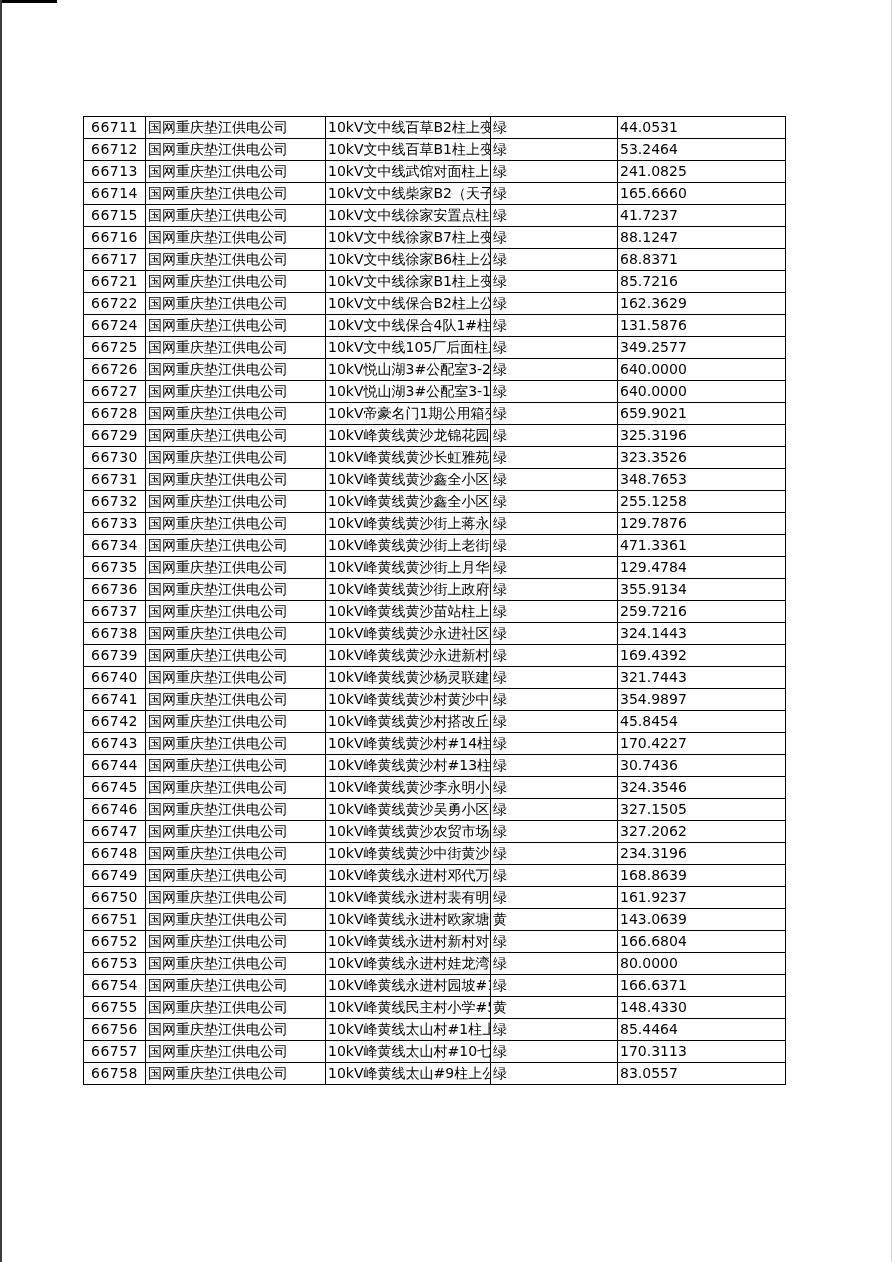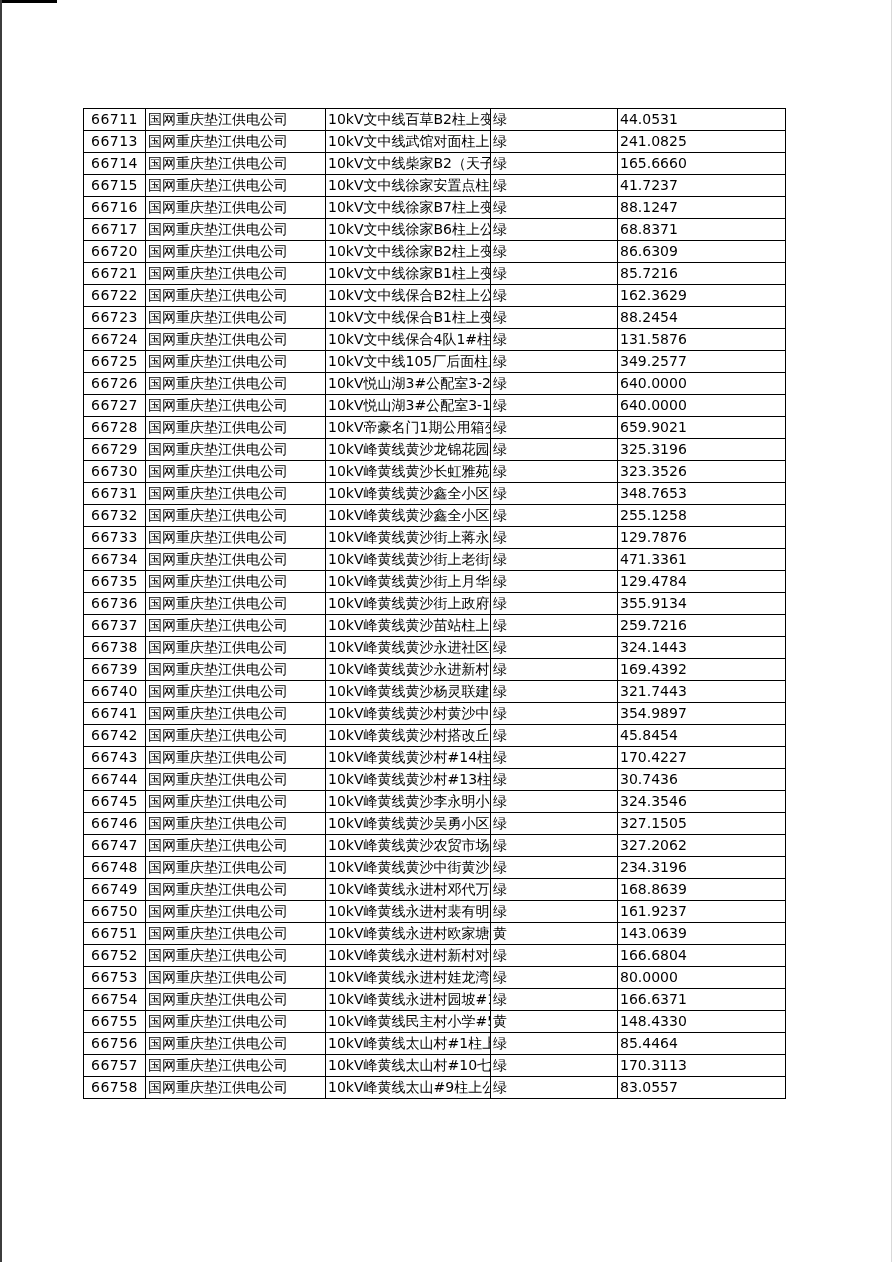--- a/index.html
+++ b/index.html
@@ -26,21 +26,21 @@
   }
   .right-edge-line {
     position: absolute;
     right: 0; top: 0;
     width: 1px; height: 1262px;
     background: #d9d9d9;
   }
   table.grid {
     position: absolute;
     left: 83px;
-    top: 108px;
+    top: 116px;
     border-collapse: collapse;
     table-layout: fixed;
     width: 702px;
   }
   table.grid col.c1 { width: 62px; }
   table.grid col.c2 { width: 180px; }
   table.grid col.c3 { width: 165px; }
   table.grid col.c4 { width: 127px; }
   table.grid col.c5 { width: 168px; }
   table.grid tr { height: 21.4px; }
@@ -77,20 +77,27 @@
   </colgroup>
   <tbody>
       <tr>
     <td class="c-id">66711</td>
     <td class="c-company">国网重庆垫江供电公司</td>
     <td class="c-line">10kV文中线百草B2柱上变</td>
     <td class="c-status">绿</td>
     <td class="c-value">44.0531</td>
   </tr>
       <tr>
+    <td class="c-id">66712</td>
+    <td class="c-company">国网重庆垫江供电公司</td>
+    <td class="c-line">10kV文中线百草B1柱上变</td>
+    <td class="c-status">绿</td>
+    <td class="c-value">53.2464</td>
+  </tr>
+      <tr>
     <td class="c-id">66713</td>
     <td class="c-company">国网重庆垫江供电公司</td>
     <td class="c-line">10kV文中线武馆对面柱上变</td>
     <td class="c-status">绿</td>
     <td class="c-value">241.0825</td>
   </tr>
       <tr>
     <td class="c-id">66714</td>
     <td class="c-company">国网重庆垫江供电公司</td>
     <td class="c-line">10kV文中线柴家B2（天子殿</td>
@@ -112,46 +119,32 @@
     <td class="c-value">88.1247</td>
   </tr>
       <tr>
     <td class="c-id">66717</td>
     <td class="c-company">国网重庆垫江供电公司</td>
     <td class="c-line">10kV文中线徐家B6柱上公用</td>
     <td class="c-status">绿</td>
     <td class="c-value">68.8371</td>
   </tr>
       <tr>
-    <td class="c-id">66720</td>
-    <td class="c-company">国网重庆垫江供电公司</td>
-    <td class="c-line">10kV文中线徐家B2柱上变</td>
-    <td class="c-status">绿</td>
-    <td class="c-value">86.6309</td>
-  </tr>
-      <tr>
     <td class="c-id">66721</td>
     <td class="c-company">国网重庆垫江供电公司</td>
     <td class="c-line">10kV文中线徐家B1柱上变</td>
     <td class="c-status">绿</td>
     <td class="c-value">85.7216</td>
   </tr>
       <tr>
     <td class="c-id">66722</td>
     <td class="c-company">国网重庆垫江供电公司</td>
     <td class="c-line">10kV文中线保合B2柱上公变</td>
     <td class="c-status">绿</td>
     <td class="c-value">162.3629</td>
-  </tr>
-      <tr>
-    <td class="c-id">66723</td>
-    <td class="c-company">国网重庆垫江供电公司</td>
-    <td class="c-line">10kV文中线保合B1柱上变</td>
-    <td class="c-status">绿</td>
-    <td class="c-value">88.2454</td>
   </tr>
       <tr>
     <td class="c-id">66724</td>
     <td class="c-company">国网重庆垫江供电公司</td>
     <td class="c-line">10kV文中线保合4队1#柱上</td>
     <td class="c-status">绿</td>
     <td class="c-value">131.5876</td>
   </tr>
       <tr>
     <td class="c-id">66725</td>

